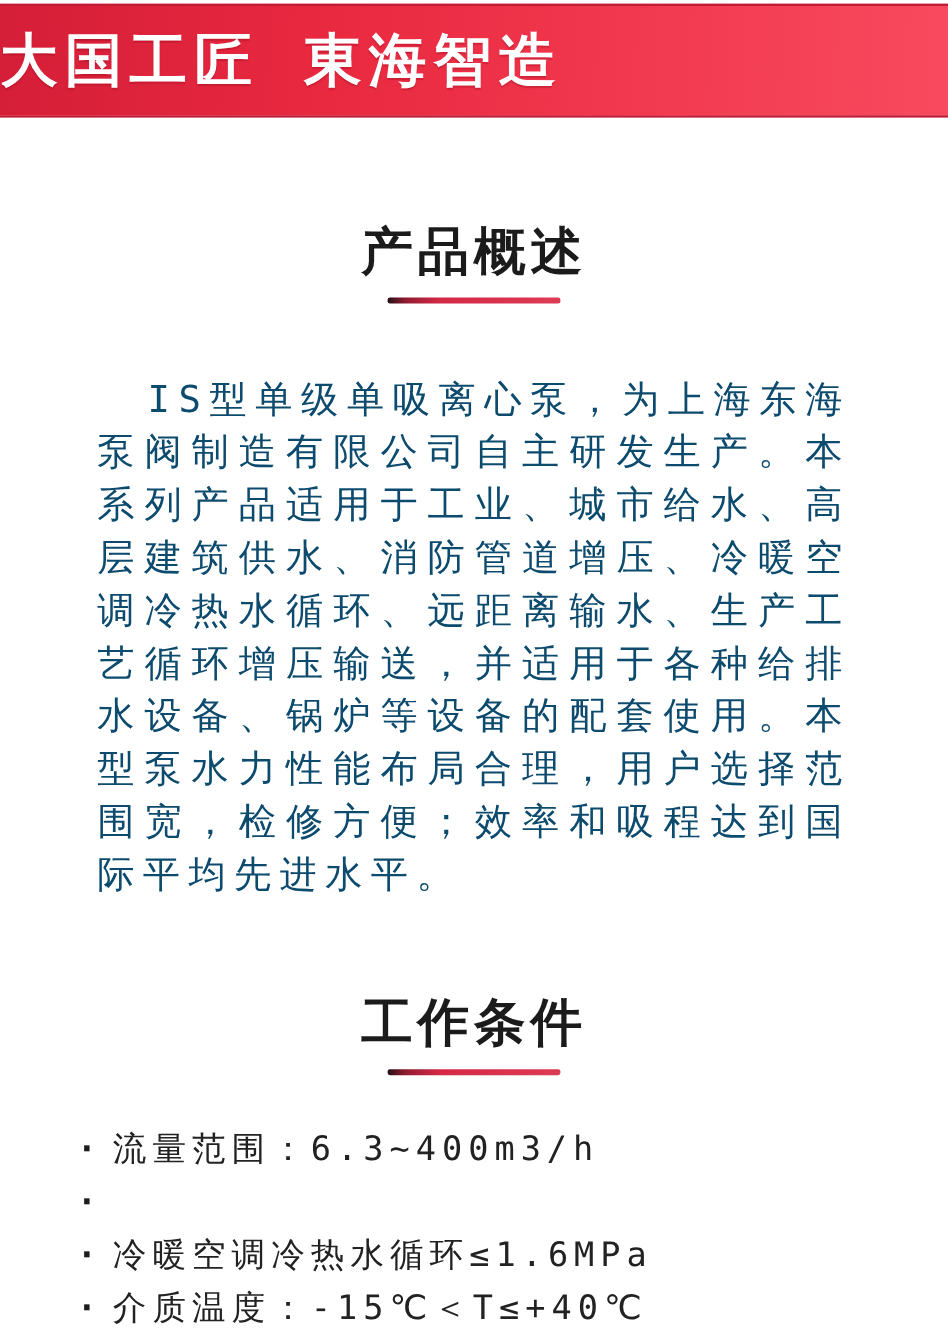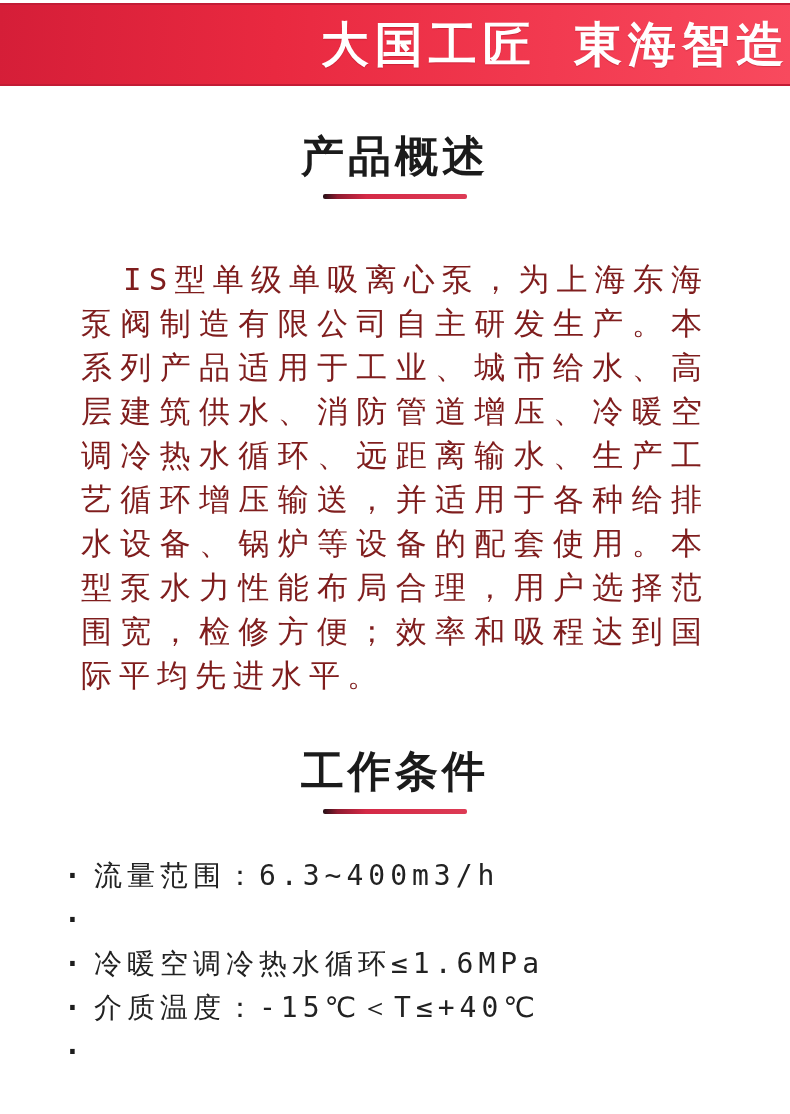--- a/index.html
+++ b/index.html
@@ -7,25 +7,25 @@
     position:relative;
     width:790px;height:1114px;
     background:#ffffff;
     overflow:hidden;
     font-family:"DejaVu Sans Mono","DejaVu Sans",sans-serif;
   }
   
   .banner{
     box-sizing:border-box;
     margin-top:3px;
-    width:100%;height:83px;
+    width:100%;height:95px;
     background:linear-gradient(93deg,#d51e38 0%,#e92940 35%,#f23a50 70%,#f84a5e 100%);
     border-top:2px solid #c21c35;
     border-bottom:2px solid #c21c35;
-    display:flex;align-items:center;justify-content:flex-end;
+    display:flex;align-items:center;justify-content:flex-start;
   }
   .banner-title{
     color:#ffffff;
     font-family:"Liberation Sans","DejaVu Sans",sans-serif;
     font-size:48px;
     font-weight:900;
     letter-spacing:6px;
     word-spacing:18px;
     text-shadow:0 1px 1px rgba(150,10,30,.35);
     white-space:nowrap;
@@ -34,36 +34,36 @@
   .sec-title{
     margin:0;
     text-align:center;
     color:#1b1b1b;
     font-family:"Liberation Sans","DejaVu Sans",sans-serif;
     font-size:43px;
     line-height:50px;
     font-weight:800;
     letter-spacing:4px;
   }
-  .sec-title.overview{margin-top:45px;}
-  .sec-title.work{margin-top:49px;}
+  .sec-title.overview{margin-top:87px;}
+  .sec-title.work{margin-top:77px;}
   .sec-underline{
     width:144px;height:5px;
     margin:13px auto 0 auto;
     border-radius:2px;
     background:linear-gradient(90deg,#241016 0%,#8f1b30 10%,#d42946 30%,#dd3b55 100%);
   }
   
   .para{
     box-sizing:border-box;
     width:628px;
     margin:58px auto 0 auto;
     text-indent:42px;
     text-align:justify;
-    color:#7f1d1d;
+    color:#0c4a6e;
     font-size:31px;
     line-height:44px;
     letter-spacing:7px;
     font-weight:400;
   }
   
   .spec-list{
     list-style:none;
     margin:46px 0 0 64px;
     padding:0;

